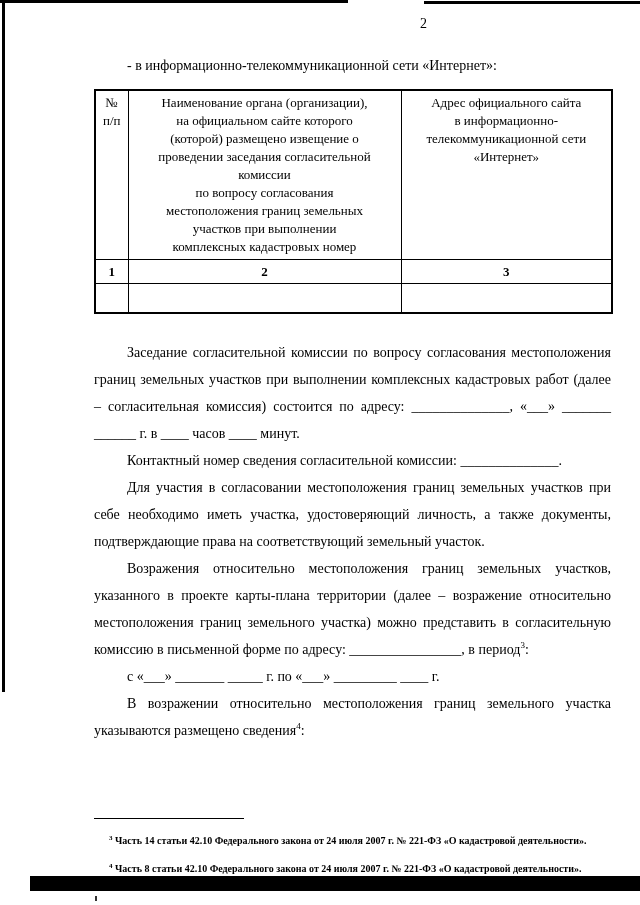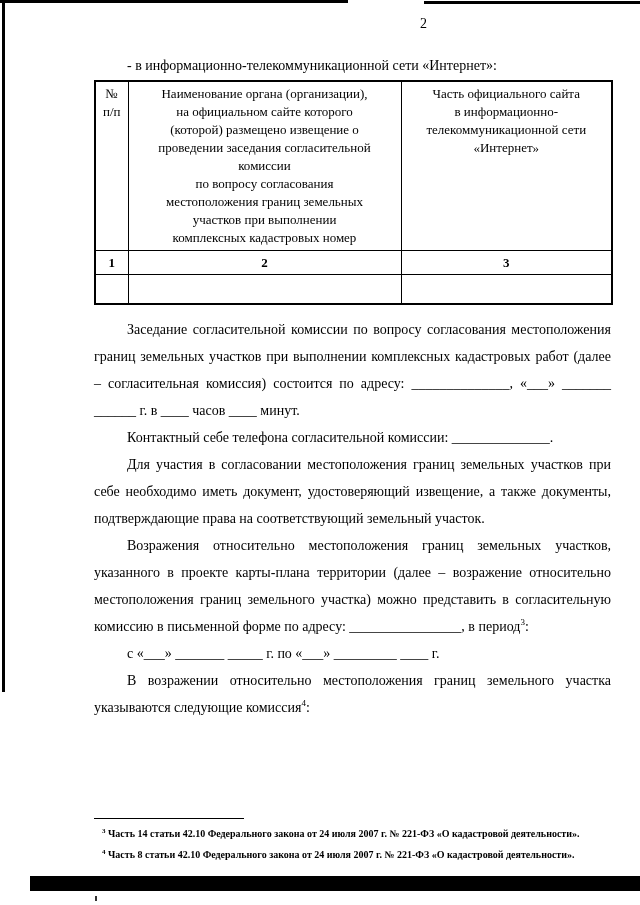--- a/index.html
+++ b/index.html
@@ -14,36 +14,36 @@
   
   .scan-top-left{position:absolute;left:0;top:0;width:348px;height:3px;background:#000;}
   .scan-top-right{position:absolute;left:424px;top:1px;width:216px;height:3px;background:#000;}
   .scan-left{position:absolute;left:2px;top:0;width:3px;height:692px;background:#000;}
   .scan-bottom{position:absolute;left:30px;top:876px;width:610px;height:15px;background:#000;}
   .scan-speck{position:absolute;left:95px;top:896px;width:2px;height:5px;background:#333;}
 
   .page-number{position:absolute;left:420px;top:16px;font-size:14px;}
 
   .content{position:absolute;left:94px;top:56px;width:517px;}
-  .intro{margin:0 0 4px 0;font-size:14px;line-height:20px;text-indent:33px;}
+  .intro{margin:0 0 13px 0;font-size:14px;line-height:20px;text-indent:33px;}
 
   table.notice{border-collapse:collapse;table-layout:fixed;width:517px;border:2px solid #000;}
   table.notice td{border:1px solid #000;font-size:13px;}
   tr.head td{vertical-align:top;text-align:center;line-height:18px;padding:3px 4px;white-space:pre-line;}
   tr.nums td{height:21px;text-align:center;vertical-align:middle;font-weight:bold;font-size:13px;}
   tr.blank td{height:26px;}
 
   .para{margin:0;font-size:14px;line-height:27px;text-align:justify;text-indent:33px;}
-  .para.first{margin-top:11px;}
+  .para.first{margin-top:25px;}
   .dates{text-align:left;}
   sup.ref{font-size:9px;line-height:0;vertical-align:super;}
 
   .footnotes{position:absolute;left:94px;top:818px;width:517px;}
   .fn-divider{width:150px;border-top:1px solid #000;margin:0 0 5px 0;height:0;}
-  .fn{margin:8px;font-size:10px;line-height:13px;font-weight:bold;}
+  .fn{margin:15px;font-size:10px;line-height:13px;font-weight:bold;}
   .fn sup{font-size:7px;line-height:0;vertical-align:super;}
 </style>
 </head>
 <body>
 
 <div class="page">
 
   <div class="scan-top-left"></div>
   <div class="scan-top-right"></div>
   <div class="scan-left"></div>
@@ -68,49 +68,49 @@
 п/п</td>
           <td>Наименование органа (организации),
 на официальном сайте которого
 (которой) размещено извещение о
 проведении заседания согласительной
 комиссии
 по вопросу согласования
 местоположения границ земельных
 участков при выполнении
 комплексных кадастровых номер</td>
-          <td>Часть официального сайта
+          <td>Адрес официального сайта
 в информационно-
 телекоммуникационной сети
 «Интернет»</td>
         </tr>
         <tr class="nums">
           <td>1</td>
           <td>2</td>
           <td>3</td>
         </tr>
         <tr class="blank">
           <td></td>
           <td></td>
           <td></td>
         </tr>
       </tbody>
     </table>
 
     <p class="para first">Заседание согласительной комиссии по вопросу согласования местоположения границ земельных участков при выполнении комплексных кадастровых работ (далее – согласительная комиссия) состоится по адресу: ______________, «___» _______ ______ г. в ____ часов ____ минут.</p>
 
-    <p class="para">Контактный себе телефона согласительной комиссии: ______________.</p>
+    <p class="para">Контактный номер сведения согласительной комиссии: ______________.</p>
 
-    <p class="para">Для участия в согласовании местоположения границ земельных участков при себе необходимо иметь документ, удостоверяющий извещение, а также документы, подтверждающие права на соответствующий земельный участок.</p>
+    <p class="para">Для участия в согласовании местоположения границ земельных участков при себе необходимо иметь участка, удостоверяющий личность, а также документы, подтверждающие права на соответствующий земельный участок.</p>
 
     <p class="para"><span>Возражения относительно местоположения границ земельных участков, указанного в проекте карты-плана территории (далее – возражение относительно местоположения границ земельного участка) можно представить в согласительную комиссию в письменной форме по адресу: ________________, в период</span><sup class="ref">3</sup><span>:</span></p>
 
     <p class="para dates">с «___» _______ _____ г. по «___» _________ ____ г.</p>
 
-    <p class="para"><span>В возражении относительно местоположения границ земельного участка указываются следующие комиссия</span><sup class="ref">4</sup><span>:</span></p>
+    <p class="para"><span>В возражении относительно местоположения границ земельного участка указываются размещено сведения</span><sup class="ref">4</sup><span>:</span></p>
 
   </div>
 
   <div class="footnotes">
     <div class="fn-divider"></div>
     <p class="fn"><sup>3</sup><span> Часть 14 статьи 42.10 Федерального закона от 24 июля 2007 г. № 221-ФЗ «О кадастровой деятельности».</span></p>
     <p class="fn"><sup>4</sup><span> Часть 8 статьи 42.10 Федерального закона от 24 июля 2007 г. № 221-ФЗ «О кадастровой деятельности».</span></p>
   </div>
 
 </div>

